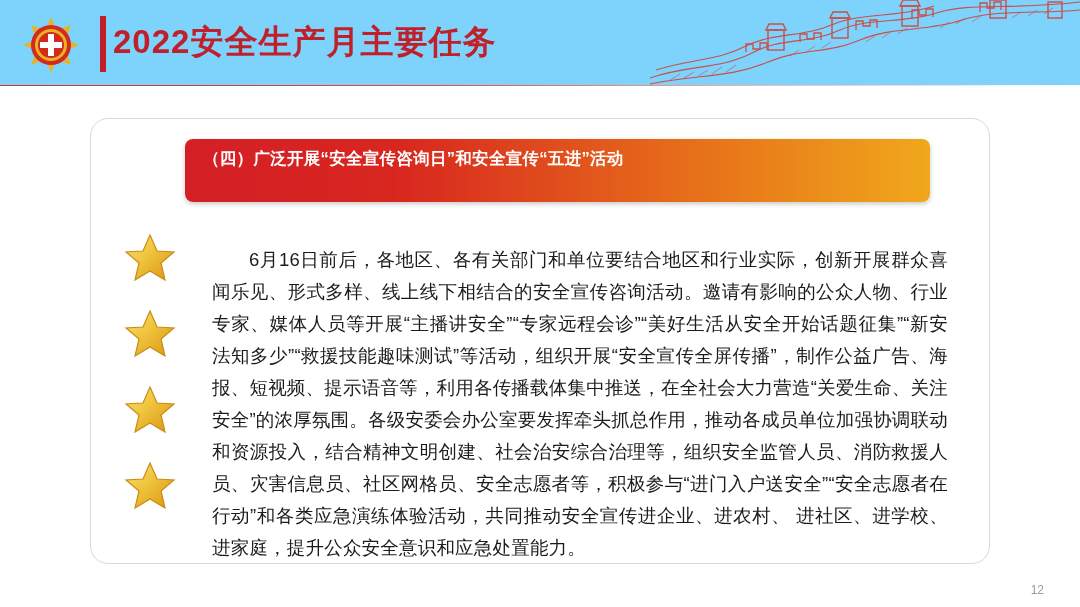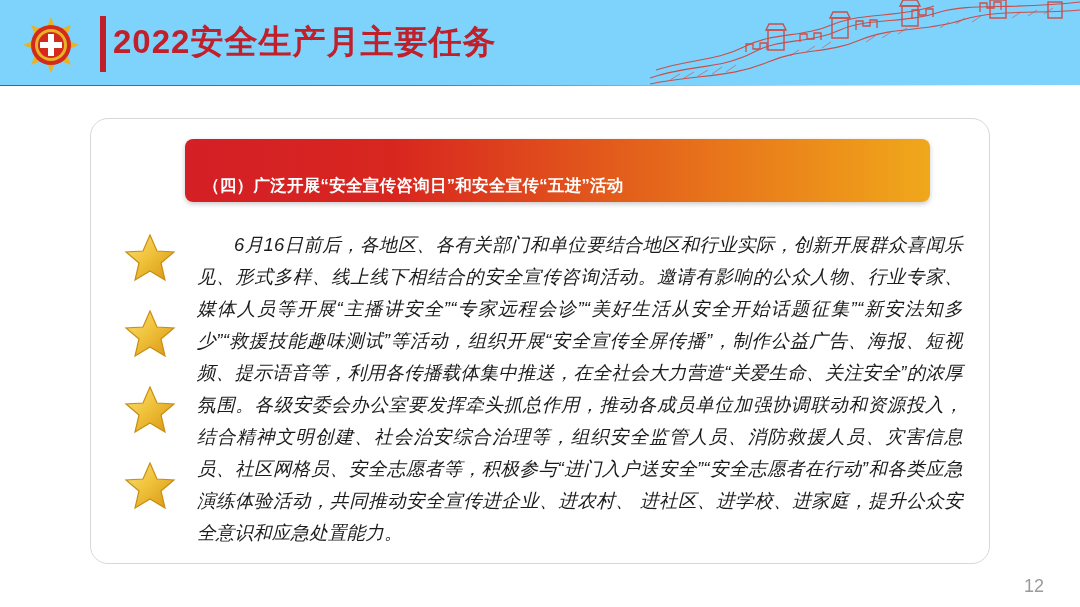--- a/index.html
+++ b/index.html
@@ -99,21 +99,20 @@
     padding: 8px 0 0 18px;
   }
   .banner-line {
     color: #ffffff;
     font-size: 16.5px;
     font-weight: bold;
     line-height: 23px;
     letter-spacing: 0.3px;
     white-space: nowrap;
     font-family: "Liberation Sans", "DejaVu Sans", sans-serif;
-    margin-top: 27px;
   }
   .banner-line.second { padding-left: 34px; }
 
   
   .stars {
     position: absolute;
     left: 124px;
     top: 232px;
     width: 60px;
     height: 300px;
@@ -137,31 +136,30 @@
     width: 768px;
     font-size: 18.5px;
     line-height: 32px;
     color: #1b1b1b;
     text-align: justify;
     text-justify: inter-ideograph;
     letter-spacing: 0.2px;
     font-family: "Liberation Sans", "DejaVu Sans", sans-serif;
   }
   .body-text p {
-    margin: 1px;
+    margin: 16px;
     text-indent: 2em;
-    font-style: italic;
   }
 
   
   .page-number {
     position: absolute;
     right: 36px;
     bottom: 10px;
-    font-size: 18px;
+    font-size: 12px;
     color: #9b9b9b;
     font-family: "Liberation Sans", sans-serif;
   }
 </style>
 </head>
 <body>
 
 <div class="header">
 
   <div class="emblem">
@@ -228,21 +226,20 @@
     </svg>
   </div>
 
   <div class="header-rule"></div>
 </div>
 
 <div class="card"></div>
 
 <div class="banner">
   <div class="banner-line">（四）广泛开展“安全宣传咨询日”和安全宣传“五进”活动</div>
-  <div class="banner-line second">提升社会公众安全意识和自救互救能力</div>
 </div>
 
 <div class="stars">
   <div class="star s1">
     <svg width="52" height="52" viewBox="0 0 52 52">
       <defs>
         <linearGradient id="g1" x1="0" y1="0" x2="1" y2="1">
           <stop offset="0%" stop-color="#f7e27a"></stop>
           <stop offset="45%" stop-color="#f0c33c"></stop>
           <stop offset="100%" stop-color="#d79512"></stop>

